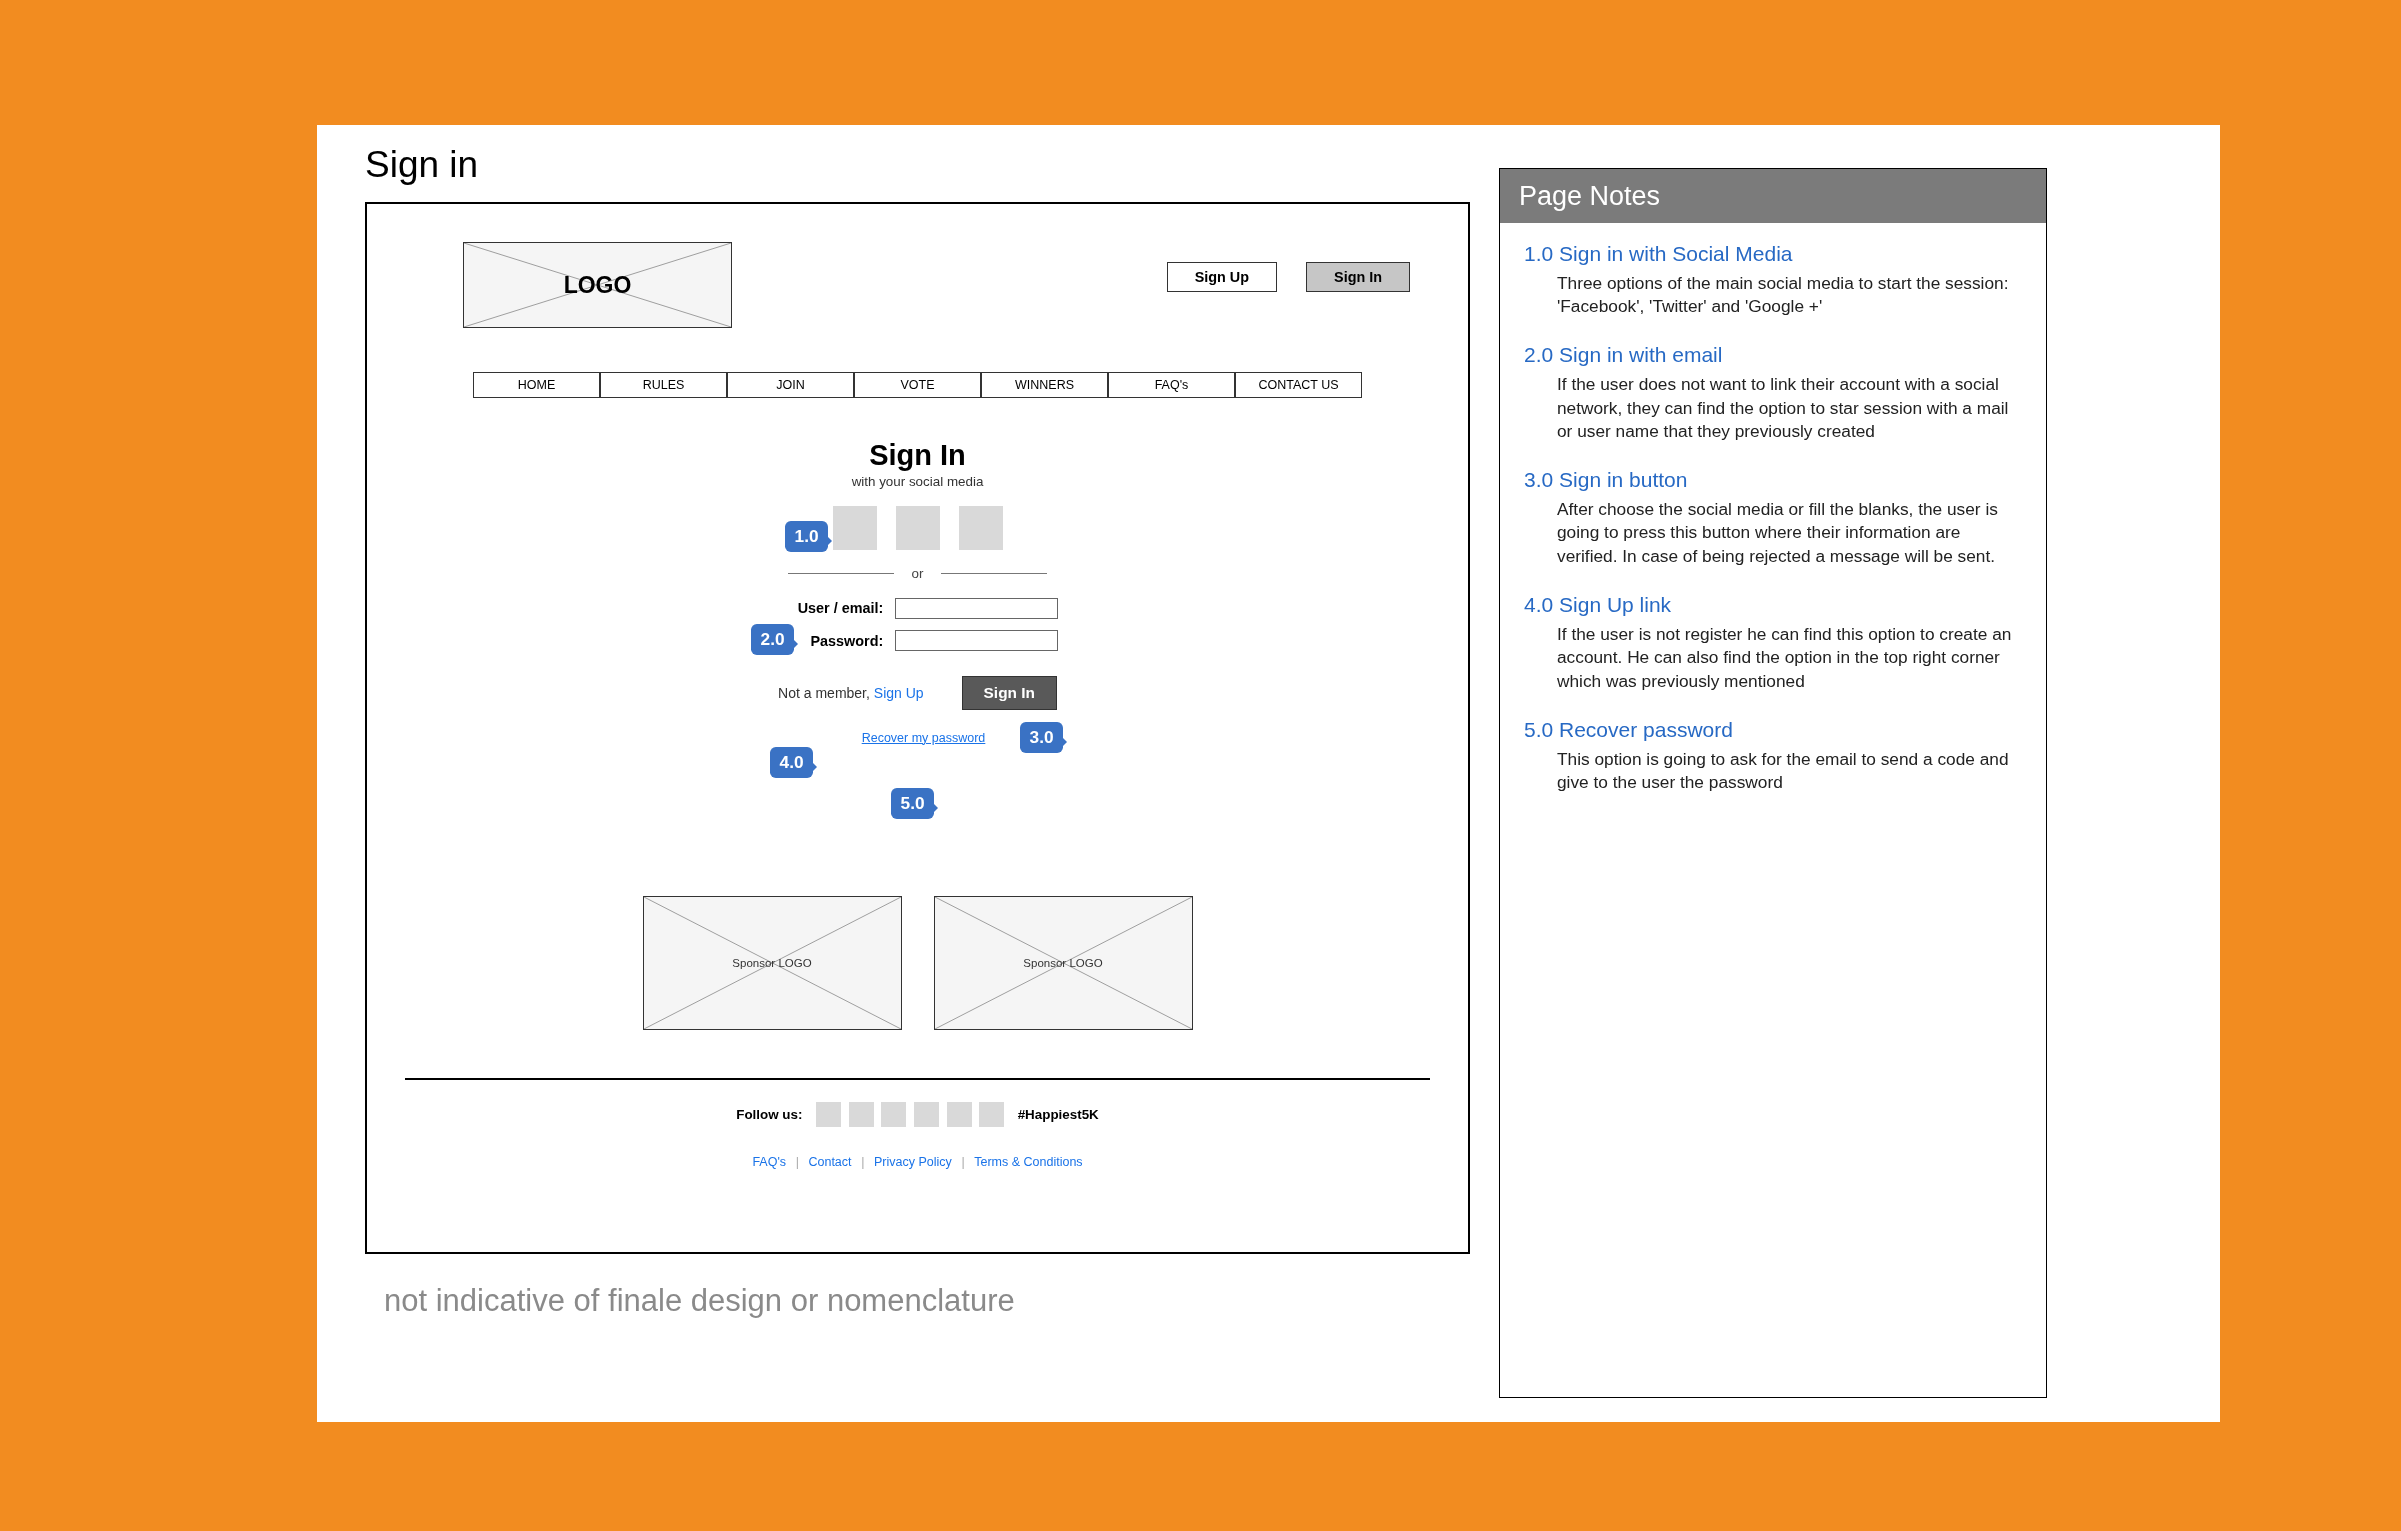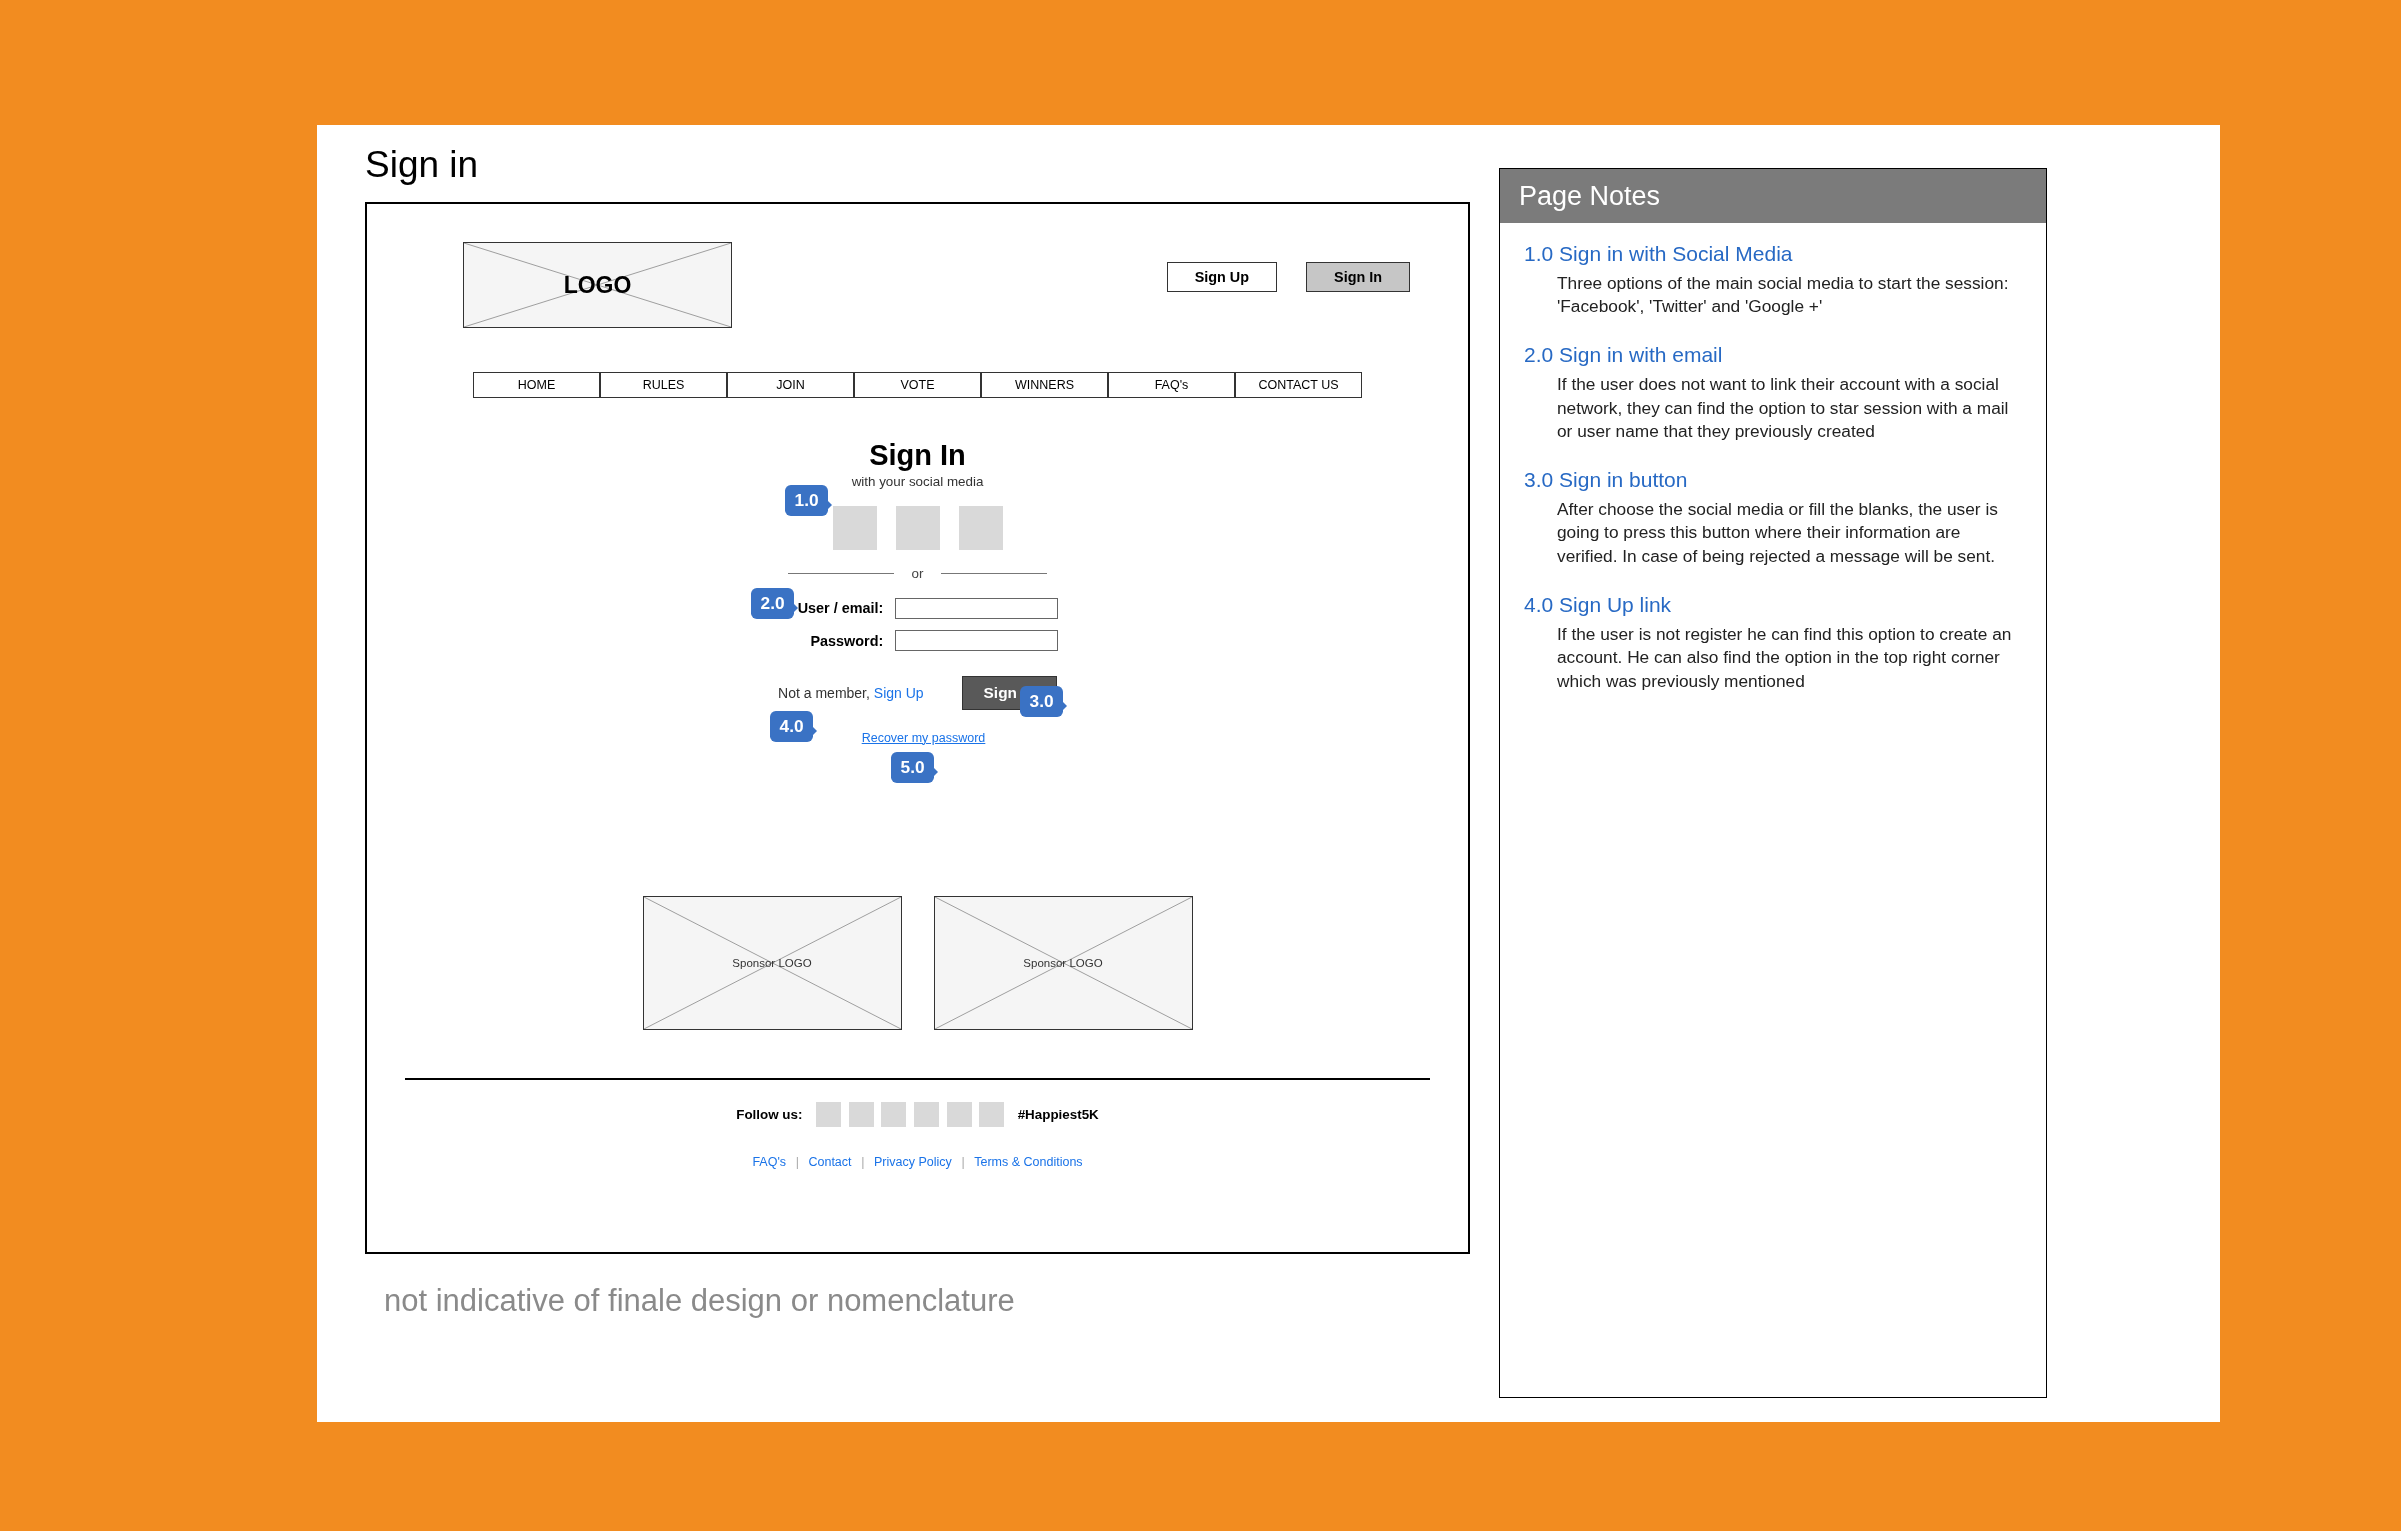--- a/index.html
+++ b/index.html
@@ -161,21 +161,21 @@
     position:absolute; left:0; right:0; top:951px;
     display:flex; justify-content:center; gap:9.6px;
     font-size:12.5px;
   }
   .pipe { color:#aaa; }
   
   .callout {
     position:absolute;
     background:#3a72c4; color:#fff;
     font-size:17.3px; font-weight:bold;
-    padding: 4.8px 9.6px; border-radius: 5.8px;
+    padding: 4.8px 9.6px; border-radius: 5.8px; margin-top: 36px;
   }
   .callout::after {
     content:''; position:absolute;
     right:-8.6px; bottom:5.8px;
     border: 5.8px solid transparent;
     border-left-color:#3a72c4;
   }
 </style>
 </head>
 <body>
@@ -311,19 +311,23 @@
         <div class="note-desc">If the user does not want to link their account with a social network, they can find the option to star session with a mail or user name that they previously created</div>
       </div>
       <div class="note-item">
         <div class="note-title">3.0 Sign in button</div>
         <div class="note-desc">After choose the social media or fill the blanks, the user is going to press this button where their information are verified. In case of being rejected a message will be sent.</div>
       </div>
       <div class="note-item">
         <div class="note-title">4.0 Sign Up link</div>
         <div class="note-desc">If the user is not register he can find this option to create an account. He can also find the option in the top right corner which was previously mentioned</div>
       </div>
+      <div class="note-item">
+        <div class="note-title">5.0 Recover password</div>
+        <div class="note-desc">This option is going to ask for the email to send a code and give to the user the password</div>
+      </div>
     </div>
   </div>
 
   <div class="disclaimer">not indicative of finale design or nomenclature</div>
 
 </div>
 
 
 </body></html>

